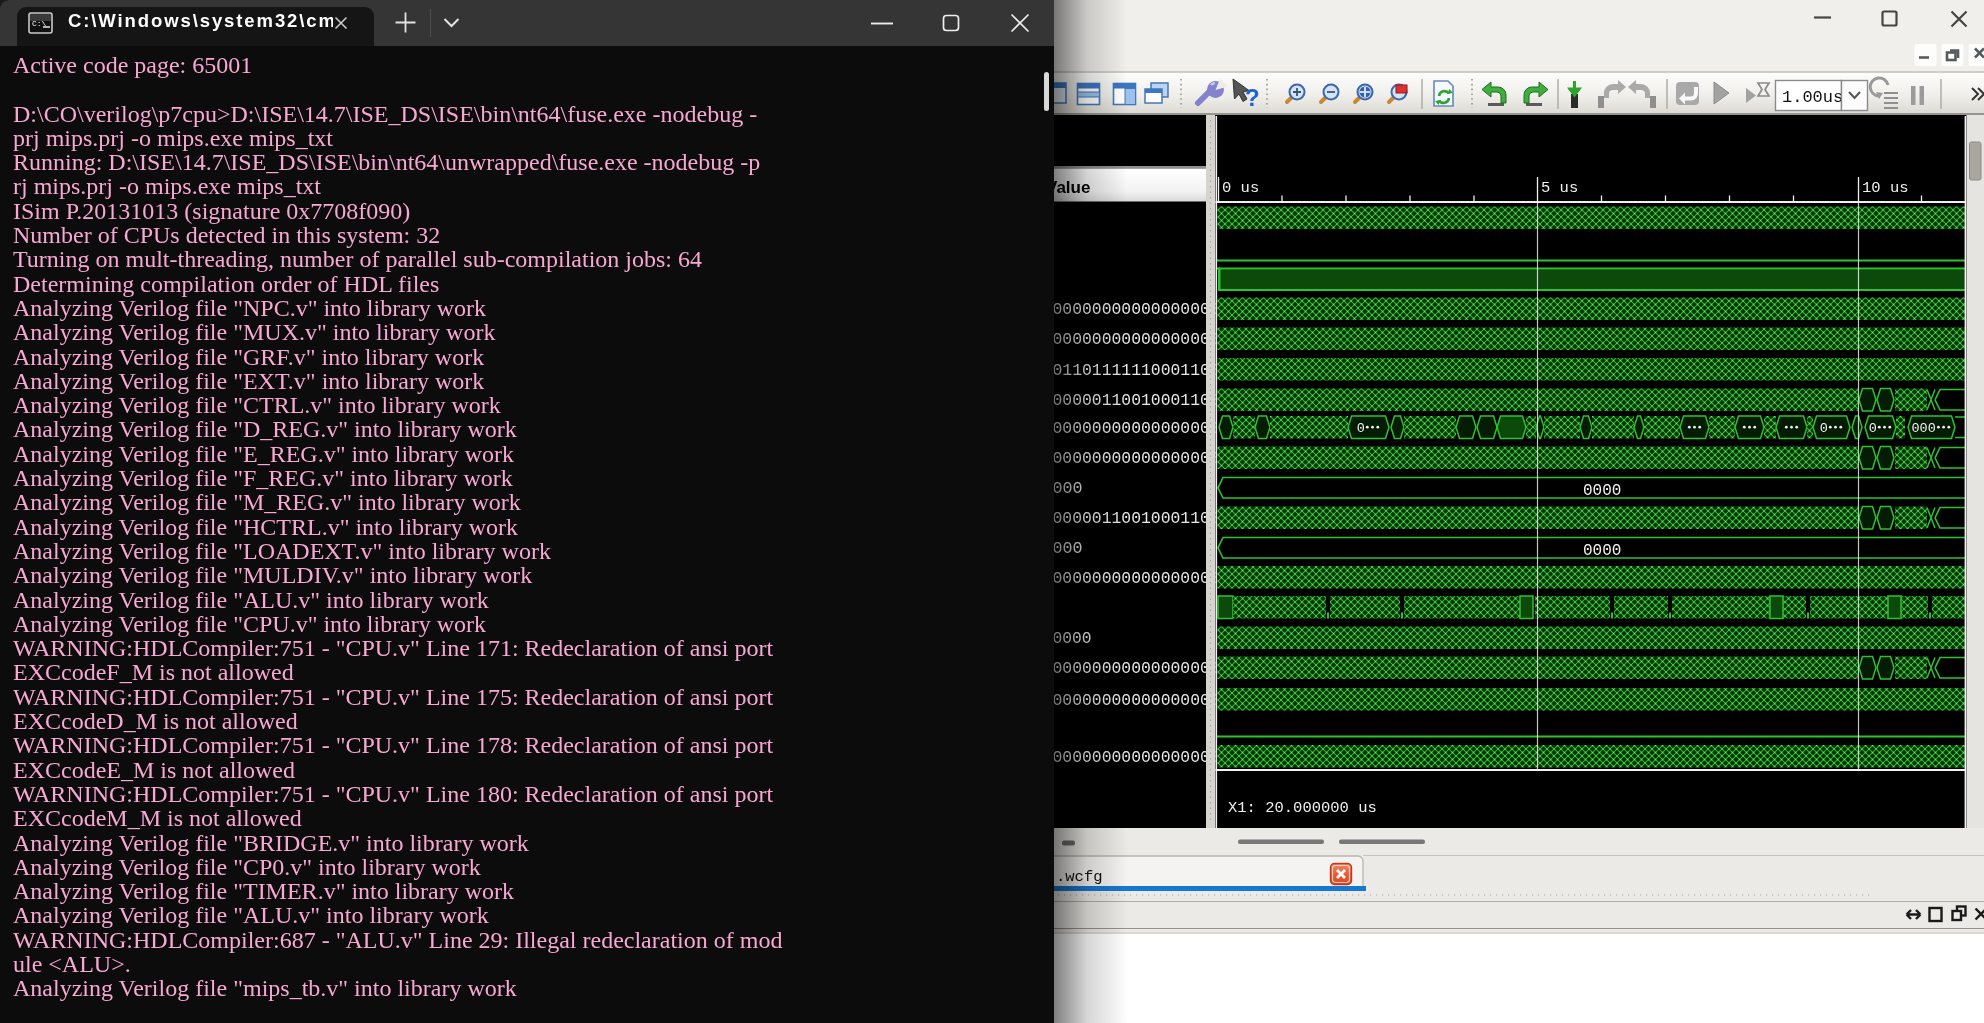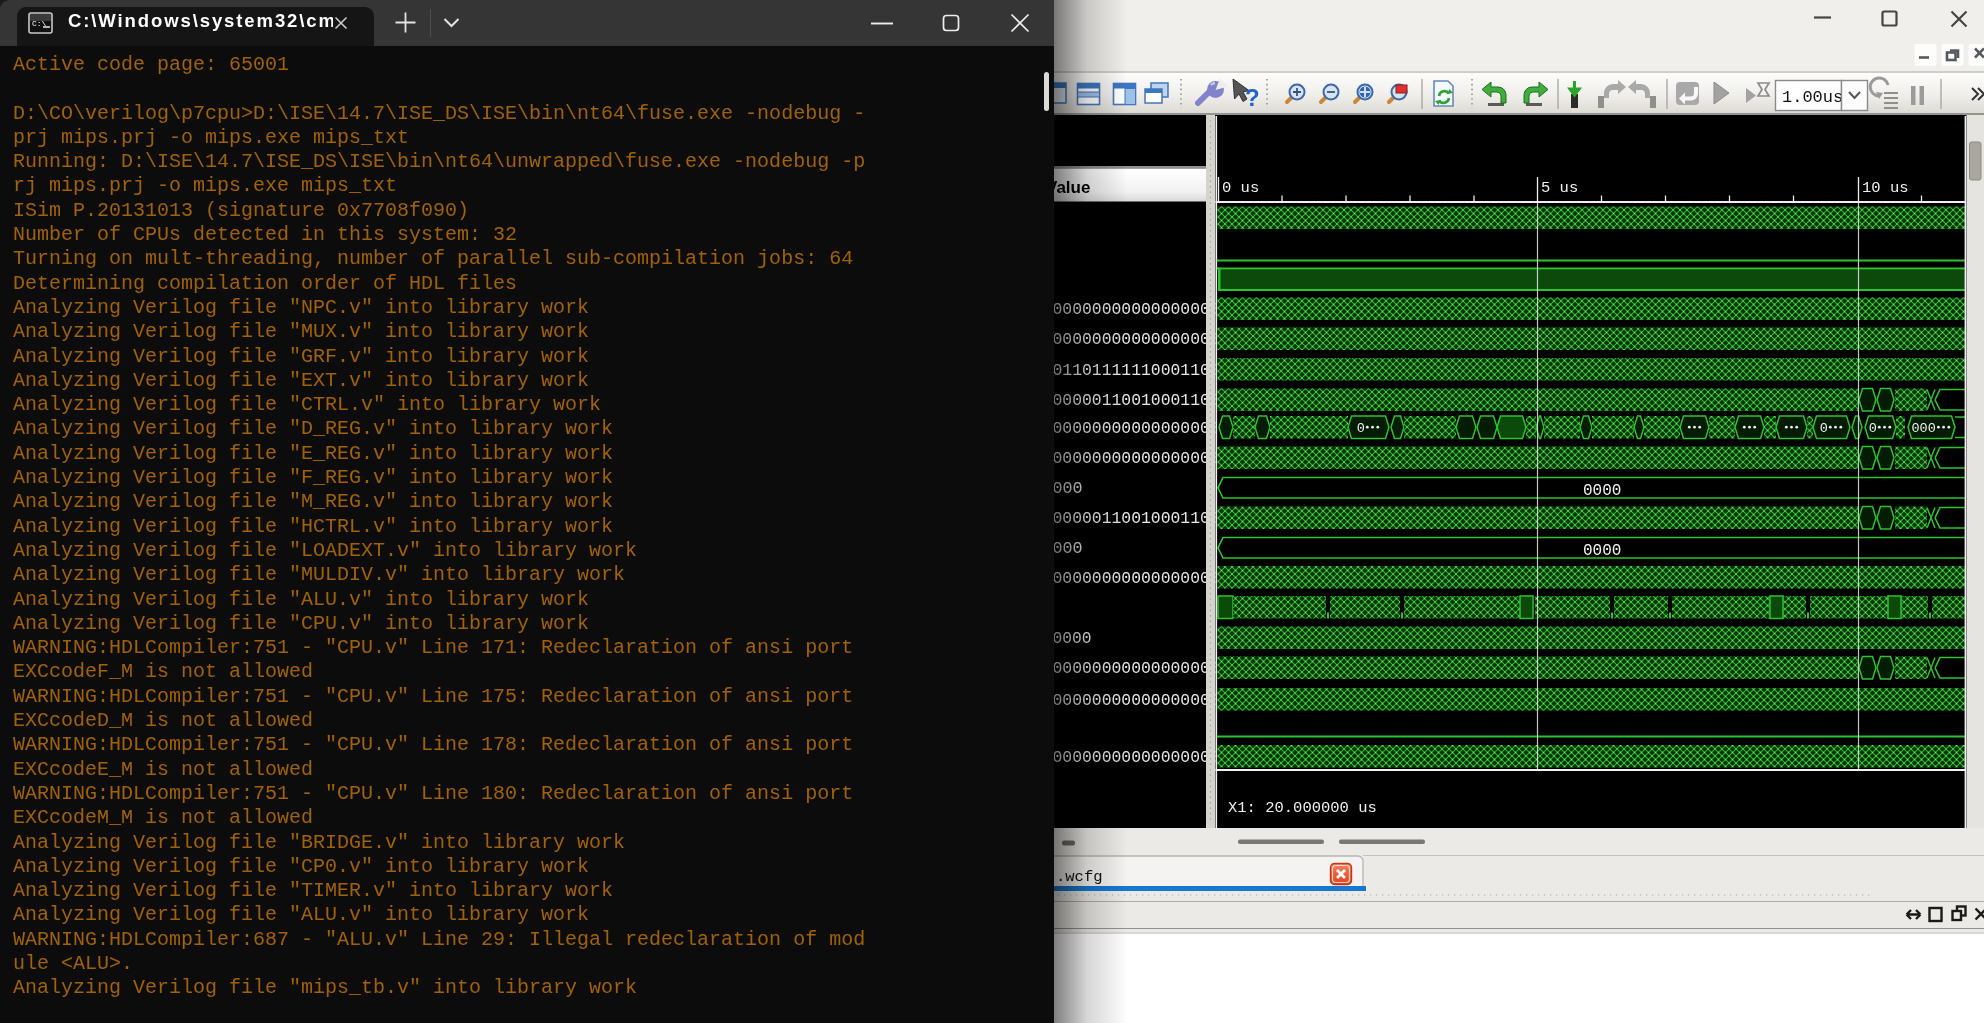--- a/index.html
+++ b/index.html
@@ -1,19 +1,19 @@
 <!DOCTYPE html>
 <html><head><meta charset="utf-8"><style>
 *{margin:0;padding:0;box-sizing:border-box}
 html,body{width:1984px;height:1023px;overflow:hidden;background:#1a1a1a;font-family:"Liberation Sans",sans-serif}
 #cmd{position:absolute;left:0;top:0;width:1054px;height:1023px;background:#0c0c0c;border-radius:9px 0 0 0;z-index:5}
 #tabbar{position:absolute;left:0;top:0;width:1054px;height:46px;background:#353535;border-radius:9px 0 0 0}
 #tab{position:absolute;left:17px;top:7px;width:357px;height:39px;background:#151515;border-radius:9px 9px 0 0}
 #tabtitle{position:absolute;left:68px;top:10px;width:265px;height:26px;overflow:hidden;color:#fff;font-size:18.5px;font-weight:700;letter-spacing:1.9px;white-space:nowrap}
-#term{position:absolute;left:13px;top:53px;font-family:Liberation Mono, monospace;font-size:20px;line-height:24.3px;color:#a16207;white-space:pre}
+#term{position:absolute;left:13px;top:53px;font-family:Liberation Serif, serif;font-size:24px;line-height:24.3px;color:#f9a8d4;white-space:pre}
 svg{display:block}
 </style></head>
 <body>
 <svg width="1984" height="1023" viewBox="0 0 1984 1023" style="position:absolute;left:0;top:0">
 <defs>
 <pattern id="hx" patternUnits="userSpaceOnUse" width="7" height="7">
  <rect width="7" height="7" fill="#063006"></rect>
  <path d="M-1 8 L8 -1 M-1 -1 L8 8" stroke="#27b827" stroke-width="1.1"></path>
  <circle cx="0" cy="0" r="0.75" fill="#7fd87f"></circle>
         <circle cx="7" cy="0" r="0.75" fill="#7fd87f"></circle>

